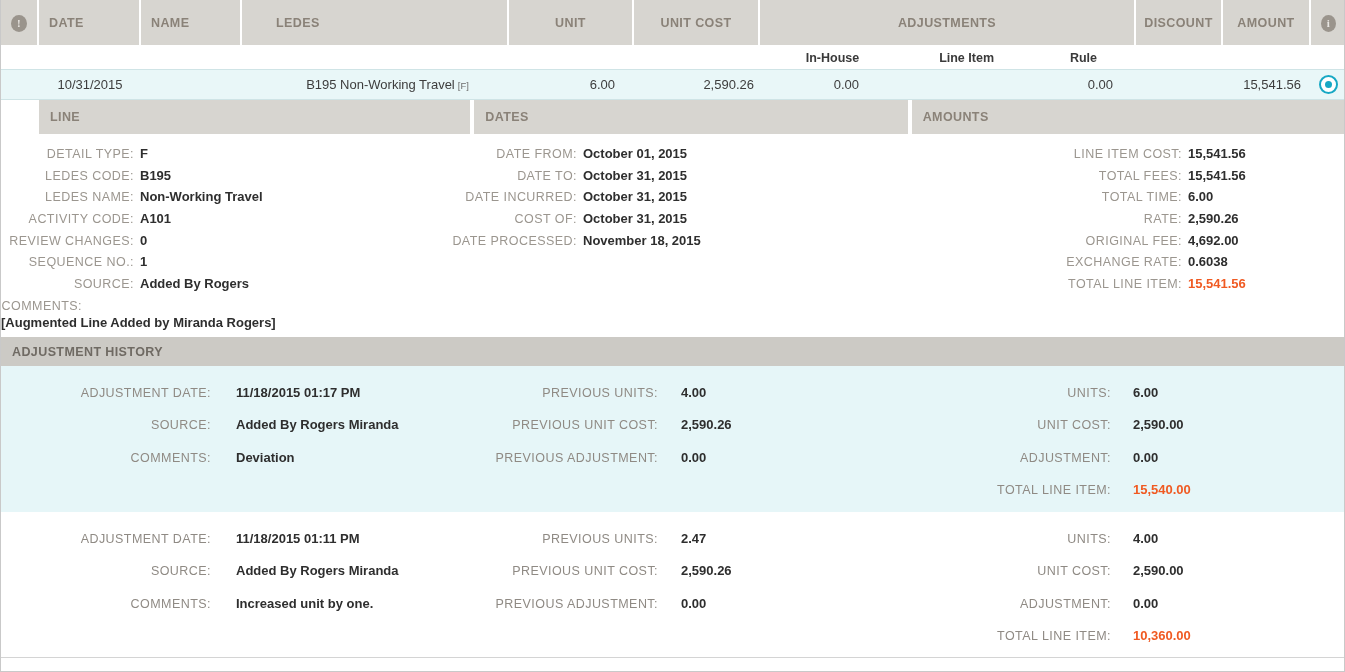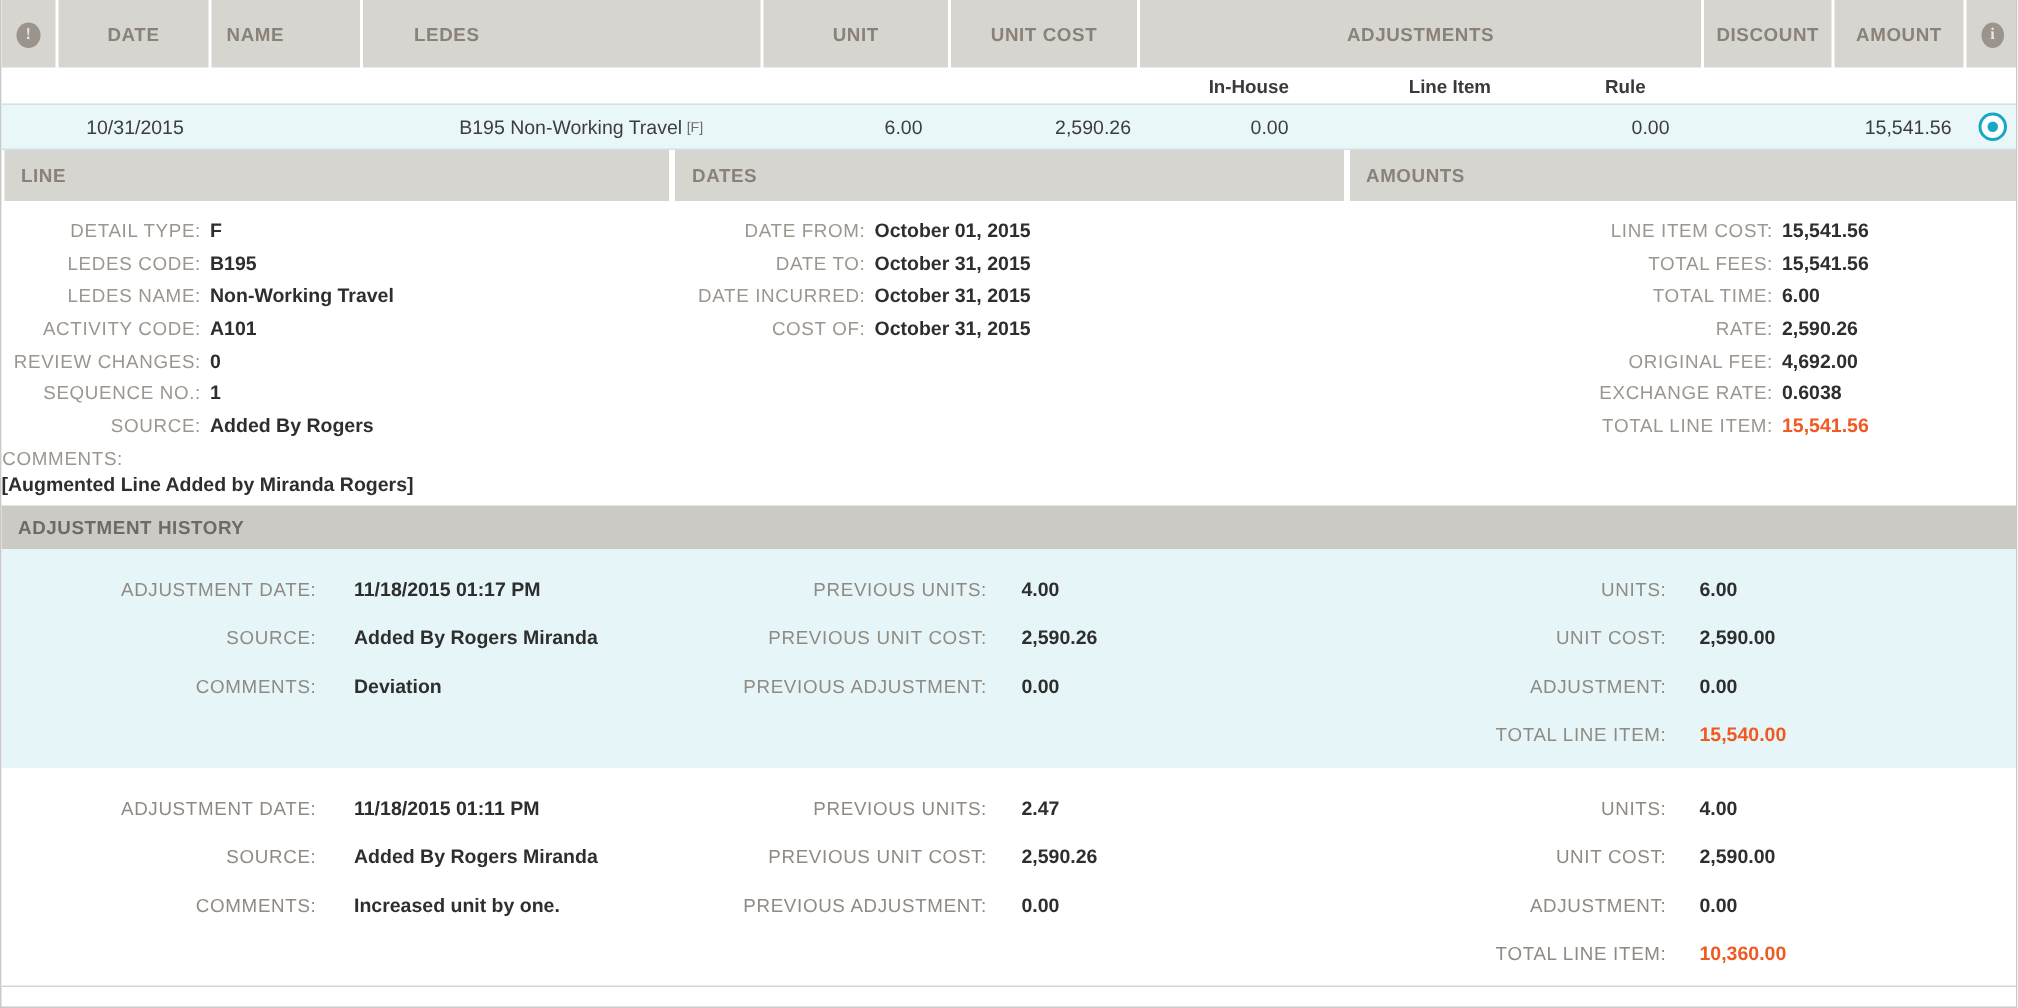--- a/index.html
+++ b/index.html
@@ -117,20 +117,21 @@
     background: #17a8c4;
     border-radius: 50%;
   }
 
   
   .panel-header-row {
     position: relative;
     height: 34px;
     background: #d7d5d0;
     display: flex;
+    margin-left: 36px;
   }
   .panel-header {
     height: 34px;
     display: flex;
     align-items: center;
     padding-left: 11px;
     font-size: 12.5px;
     font-weight: bold;
     letter-spacing: 0.4px;
     color: #8a8278;
@@ -231,21 +232,21 @@
 </style>
 </head>
 <body>
 
 <div id="app">
 
   <div class="col-header">
     <div class="col-cell ctr" style="left:0; width:38px;">
       <span class="circ-icon circ-gray">!</span>
     </div>
-    <div class="col-cell lft" style="left:38px; width:102px;justify-content:center;">
+    <div class="col-cell lft" style="left:38px; width:102px;">
       <span>DATE</span>
     </div>
     <div class="col-cell lft" style="left:140px; width:101px;">
       <span>NAME</span>
     </div>
     <div class="col-cell lft" style="left:265px; width:243px;">
       <span>LEDES</span>
     </div>
     <div class="col-cell ctr" style="left:508px; width:125px;">
       <span>UNIT</span>
@@ -378,20 +379,24 @@
         <div class="kv-value">October 31, 2015</div>
       </div>
       <div class="kv-row">
         <div class="kv-label" style="width:128px;">DATE INCURRED:</div>
         <div class="kv-value">October 31, 2015</div>
       </div>
       <div class="kv-row">
         <div class="kv-label" style="width:128px;">COST OF:</div>
         <div class="kv-value">October 31, 2015</div>
       </div>
+      <div class="kv-row">
+        <div class="kv-label" style="width:128px;">DATE PROCESSED:</div>
+        <div class="kv-value">November 18, 2015</div>
+      </div>
     </div>
 
     <div class="kv-col" style="left:898px; top:12px; width:447px;">
       <div class="kv-row">
         <div class="kv-label" style="width:283px;">LINE ITEM COST:</div>
         <div class="kv-value">15,541.56</div>
       </div>
       <div class="kv-row">
         <div class="kv-label" style="width:283px;">TOTAL FEES:</div>
         <div class="kv-value">15,541.56</div>

